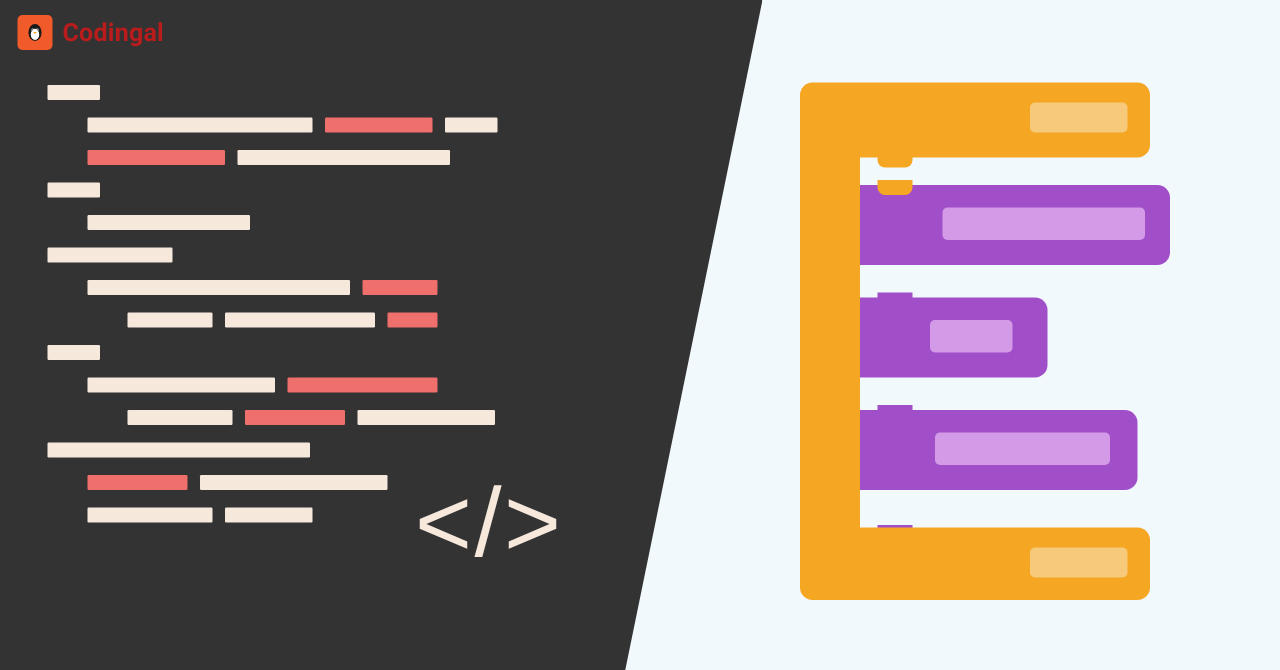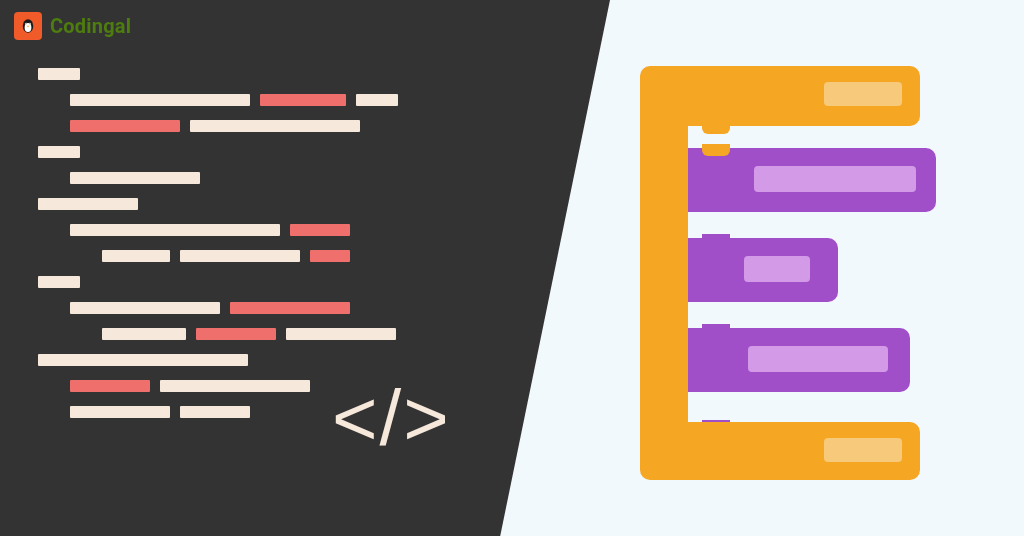--- a/index.html
+++ b/index.html
@@ -21,21 +21,21 @@
     width: 610px;
     background: #333333;
     clip-path: polygon(0 0, 100% 0, 82% 100%, 0 100%);
   }
   .logo {
     position: absolute;
     top: 12px; left: 14px;
     display: flex;
     align-items: center;
     gap: 8px;
-    color: #4d7c0f;
+    color: #b91c1c;
   }
   .logo-badge {
     width: 28px; height: 28px;
     background: #f15a29;
     border-radius: 4px;
     display: flex;
     align-items: center;
     justify-content: center;
   }
   .logo-badge svg { width: 18px; height: 18px; }

